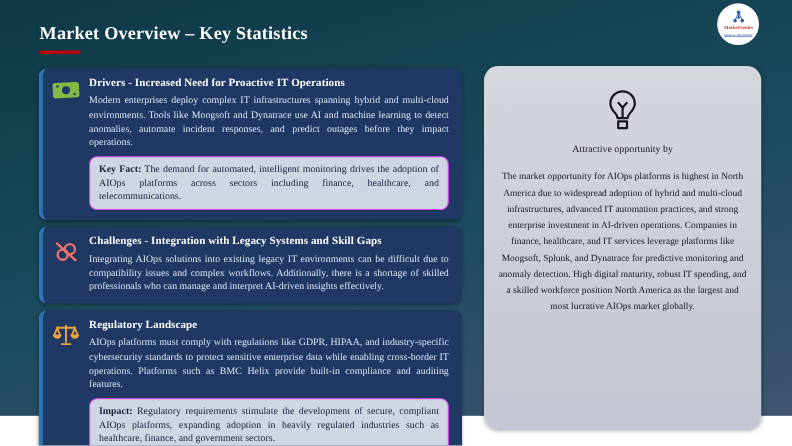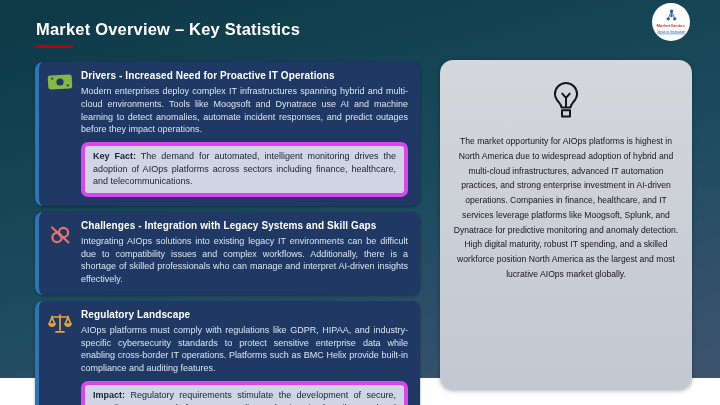--- a/index.html
+++ b/index.html
@@ -2,20 +2,21 @@
 <html><head>
 <meta charset="utf-8">
 <style>
   * { margin:0; padding:0; box-sizing:border-box; }
   html,body { width:720px; height:405px; overflow:hidden; }
   body { font-family:"Liberation Sans", sans-serif; }
 
   .slide {
     position:relative; width:720px; height:378px;
     background:linear-gradient(165deg, #0d3846 0%, #154454 32%, #1e4c60 58%, #32506a 82%, #3e546e 100%);
+    font-family:Liberation Serif, serif;
   }
 
   
   .header { position:absolute; left:36px; top:20px; }
   .header h1 { color:#ffffff; font-size:16.5px; font-weight:bold; letter-spacing:.2px; }
   .title-underline { width:37px; height:3px; background:#c00000; margin-top:6px; }
 
   
   .logo {
     position:absolute; left:652px; top:3px; width:38px; height:38px;
@@ -38,21 +39,21 @@
     box-shadow:0 1px 3px rgba(0,0,0,.35);
   }
   .card-icon-col { width:42px; display:flex; justify-content:center; padding-top:3px; flex:none; }
   .card-content { flex:1; min-width:0; }
   .card-content h2 { color:#ffffff; font-size:10px; font-weight:bold; margin-bottom:4px; letter-spacing:.1px; }
   .card-content p.body {
     color:#dbe5f1; font-size:9px; line-height:1.42;
     text-align:justify; text-align-last:left;
   }
   .callout {
-    margin-top:6px; background:#cfd5e2; border:4px solid #d946ef; border-radius:7px;
+    margin-top:6px; background:#cfd5e2; border:1px solid #d946ef; border-radius:7px;
     padding:4px 8px 5px; color:#15213d; font-size:9px; line-height:1.4;
     text-align:justify; text-align-last:left;
   }
   .callout-label { font-weight:bold; }
 
   
   .panel {
     position:absolute; left:440px; top:60px; width:252px; height:330px;
     background:linear-gradient(180deg,#d4d7dc 0%, #c2c7d1 100%);
     border-radius:13px; padding:12px 13px 10px; text-align:center; color:#15151f;
@@ -153,16 +154,17 @@
 
   <aside class="panel">
     <div class="bulb-wrap">
       <svg width="32" height="40" viewBox="0 0 24 30" fill="none" stroke="#15151f" stroke-width="1.5" stroke-linejoin="round">
         <path d="M12 1.5 a8.3 8.3 0 0 1 8.3 8.3 c0 3.1 -1.7 4.8 -3.1 6.4 c-1 1.1 -1.6 2 -1.8 3.6 h-6.8 c-0.2 -1.6 -0.8 -2.5 -1.8 -3.6 C5.4 14.6 3.7 12.9 3.7 9.8 A8.3 8.3 0 0 1 12 1.5 Z"></path>
         <path d="M9.2 9.5 L12 12.6 L14.8 9.5" stroke-linecap="round"></path>
         <line x1="12" y1="12.6" x2="12" y2="19.5"></line>
         <rect x="9" y="22" width="6" height="4.6" stroke-linecap="round"></rect>
       </svg>
     </div>
+    <div class="sub">Attractive opportunity by</div>
     <p class="desc">The market opportunity for AIOps platforms is highest in North America due to widespread adoption of hybrid and multi-cloud infrastructures, advanced IT automation practices, and strong enterprise investment in AI-driven operations. Companies in finance, healthcare, and IT services leverage platforms like Moogsoft, Splunk, and Dynatrace for predictive monitoring and anomaly detection. High digital maturity, robust IT spending, and a skilled workforce position North America as the largest and most lucrative AIOps market globally.</p>
   </aside>
 
 </div>
 
 </body></html>

